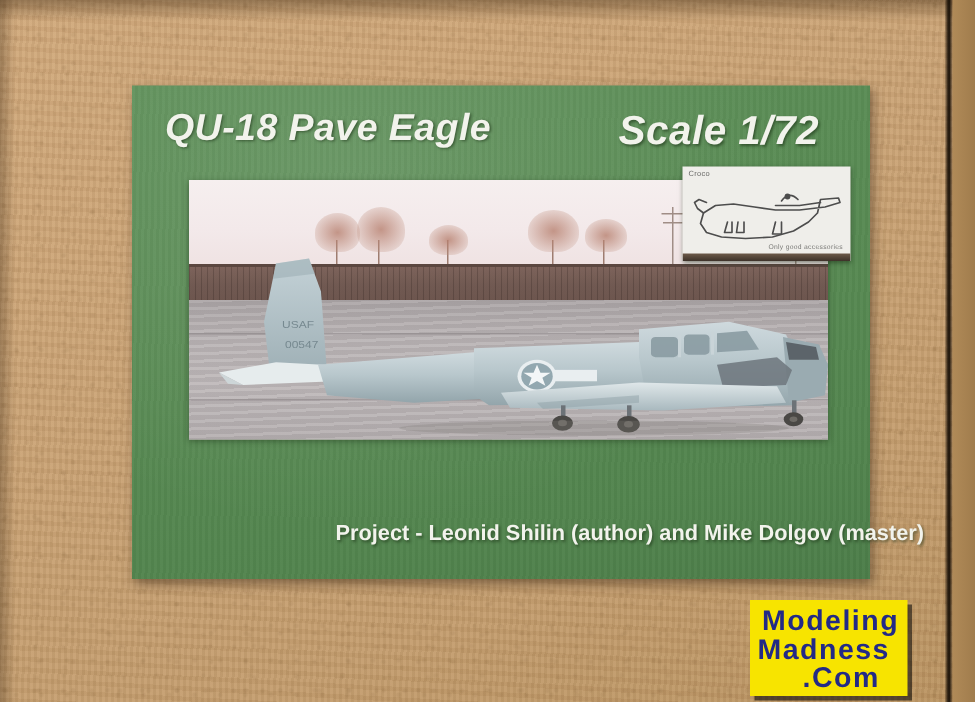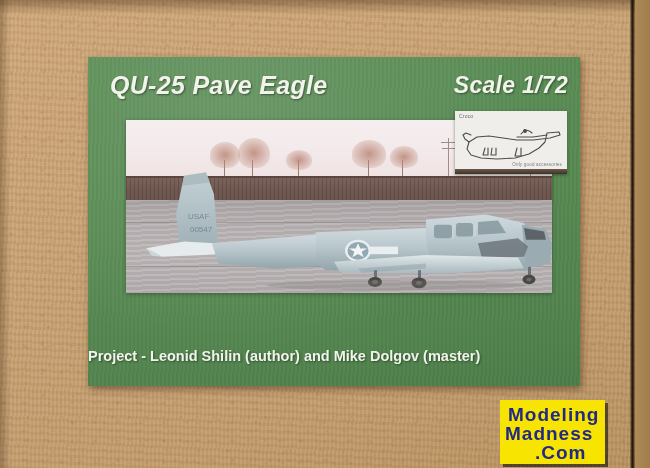--- a/index.html
+++ b/index.html
@@ -90,22 +90,22 @@
     font-size: 25px;
     font-weight: bold;
     font-style: italic;
     color: #f2f3ec;
     letter-spacing: 0.3px;
     text-shadow: 1px 1px 2px rgba(20,40,15,0.55);
     white-space: nowrap;
   }
   #kit-scale {
     position: absolute;
-    right: 12px; top: 1px;
-    font-size: 23px;
+    right: 34px; top: 1px;
+    font-size: 27px;
     font-weight: bold;
     font-style: italic;
     color: #f2f3ec;
     letter-spacing: 0.3px;
     text-shadow: 1px 1px 2px rgba(20,40,15,0.55);
     white-space: nowrap;
     margin-left: 31px;
   }
 
   
@@ -203,21 +203,21 @@
     font-size: 4.5px;
     color: #7b7b78;
     letter-spacing: 0.2px;
   }
 
   
   #credits {
     position: absolute;
     left: 0; bottom: 22px;
     width: 528px;
-    text-align: left;
+    text-align: right;
     font-size: 14.5px;
     font-weight: bold;
     color: #f2f3ec;
     text-shadow: 1px 1px 2px rgba(20,40,15,0.55);
   }
 
   
   #watermark {
     position: absolute;
     left: 500px; top: 400px;
@@ -246,21 +246,21 @@
   <div id="cardboard-noise"></div>
   <div id="cardboard-top-shadow"></div>
   <div id="cardboard-left-shadow"></div>
   <div id="cardboard-seam-right"></div>
   <div id="cardboard-seam"></div>
 
   <div id="green-card">
     <div id="green-card-highlight"></div>
 
     <div id="header-row">
-      <div id="kit-title">QU-25 Pave Eagle</div>
+      <div id="kit-title">QU-18 Pave Eagle</div>
       <div id="kit-scale">Scale 1/72</div>
     </div>
 
     <div id="photo">
       <div class="photo-sky"></div>
 
       <div class="photo-treeline">
 
         <div class="tree-trunk" style="left:98px; height:24px;"></div>
         <div class="tree-canopy" style="left:84px; top:-18px; width:30px; height:26px;"></div>

